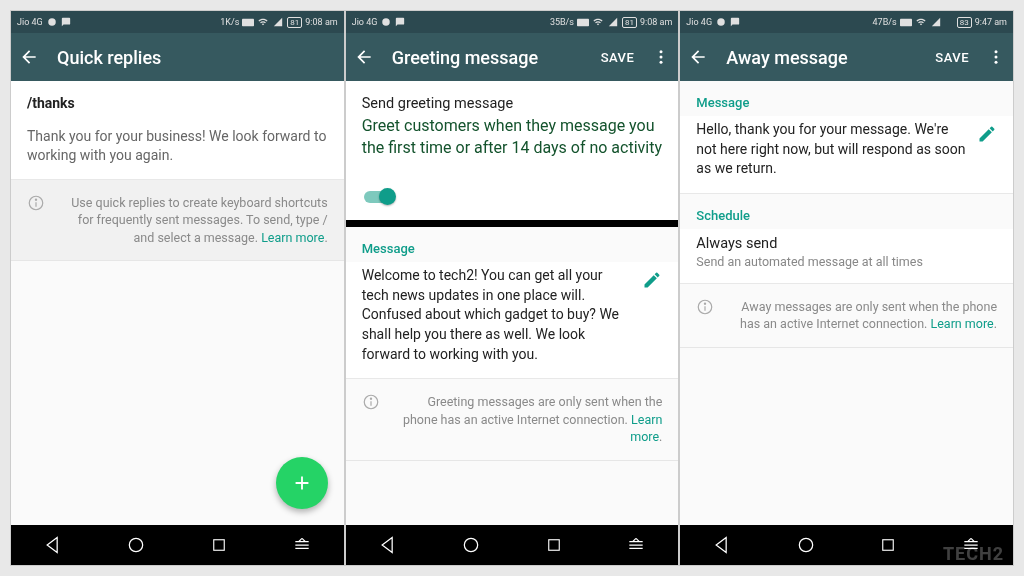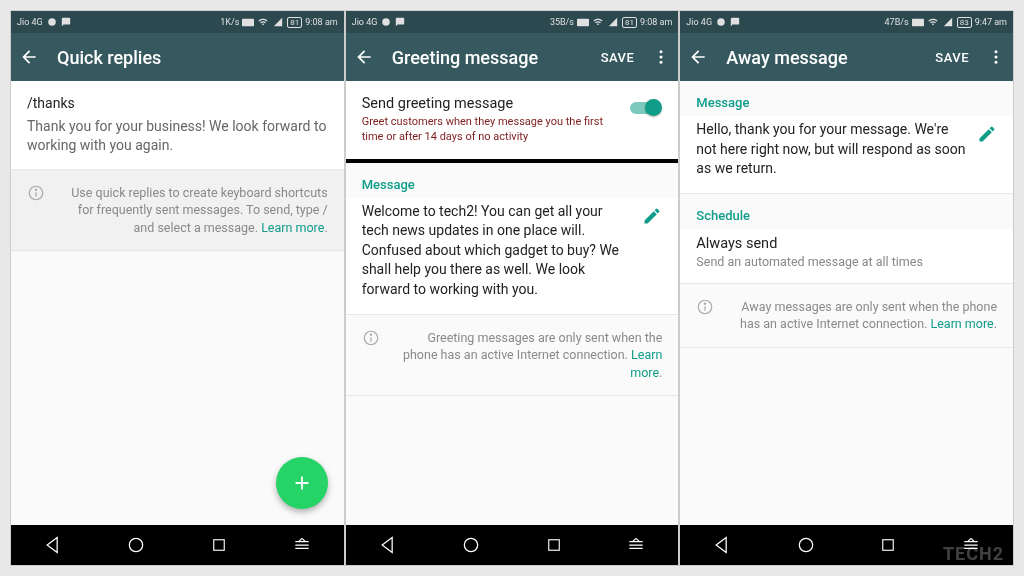--- a/index.html
+++ b/index.html
@@ -52,44 +52,45 @@
     flex: 1;
     background: #fafafa;
     overflow: hidden;
     position: relative;
   }
   .card {
     background: #fff;
     padding: 14px 16px;
     border-bottom: 1px solid #e8e8e8;
   }
-  .shortcut { font-weight: 400; font-size: 14px; color: #222; margin-bottom: 6px; }
+  .shortcut { font-weight: 700; font-size: 14px; color: #222; margin-bottom: 16px; }
   .msg-body { font-size: 14px; color: #666; line-height: 1.35; }
   .info-row {
     background: #f1f1f1;
     display: flex;
     padding: 14px 16px;
     gap: 12px;
     border-bottom: 1px solid #e6e6e6;
   }
   .info-row.light { background: #fafafa; }
   .info-icon { flex-shrink: 0; }
   .info-text { font-size: 12.5px; color: #8a8a8a; line-height: 1.4; text-align: right; }
   .info-text .link { color: #0f9d8a; }
   .toggle-row {
     background: #fff;
     display: flex;
     align-items: flex-start;
     padding: 14px 16px;
-    border-bottom: 4px solid #000000;
-    gap: 10px;
+    border-bottom: 7px solid #000000;
+    gap: 26px;
+    flex-direction: column;
   }
   .toggle-row .tcol { flex: 1; }
   .toggle-row .ttitle { font-size: 14.5px; color: #222; margin-bottom: 3px; }
-  .toggle-row .tdesc { font-size: 11px; color: #7f1d1d; line-height: 1.35; }
+  .toggle-row .tdesc { font-size: 16px; color: #14532d; line-height: 1.35; }
   .switch {
     width: 34px; height: 18px; position: relative; margin-top: 4px;
   }
   .switch .track {
     width: 30px; height: 12px; background: #7ec9bd; border-radius: 10px;
     position: absolute; top: 3px; left: 2px;
   }
   .switch .thumb {
     width: 17px; height: 17px; background: #0f9d8a; border-radius: 50%;
     position: absolute; right: 0; top: 0;
@@ -317,21 +318,21 @@
       <span>47B/s</span>
       <svg width="12" height="9" viewBox="0 0 16 10">
           <rect x="0" y="0" width="16" height="10" rx="1"></rect>
         </svg>
       <svg width="12" height="10" viewBox="0 0 24 24">
           <path d="M1 9l2 2c4.97-4.97 13.03-4.97 18 0l2-2C16.93 2.93 7.07 2.93 1 9zm8 8l3 3 3-3a4.24 4.24 0 0 0-6 0zm-4-4l2 2c2.76-2.76 7.24-2.76 10 0l2-2C15.14 9.14 8.86 9.14 5 13z"></path>
         </svg>
       <svg width="12" height="10" viewBox="0 0 24 24">
           <path d="M2 22h20V2z"></path>
         </svg>
-      <span style="border:1px solid #e0e0e0;padding:0 2px;border-radius:2px;font-size:8px;">83</span>
+      <span style="border:1px solid #e0e0e0;padding:0 2px;border-radius:2px;font-size:8px;margin-left:12px;">83</span>
       <span>9:47 am</span>
     </div>
   </div>
   <div class="app-bar">
     <svg width="20" height="20" viewBox="0 0 24 24">
         <path d="M20 11H7.83l5.59-5.59L12 4l-8 8 8 8 1.41-1.41L7.83 13H20z"></path>
       </svg>
     <span class="title">Away message</span>
     <span class="save">SAVE</span>
     <svg width="18" height="18" viewBox="0 0 24 24">

